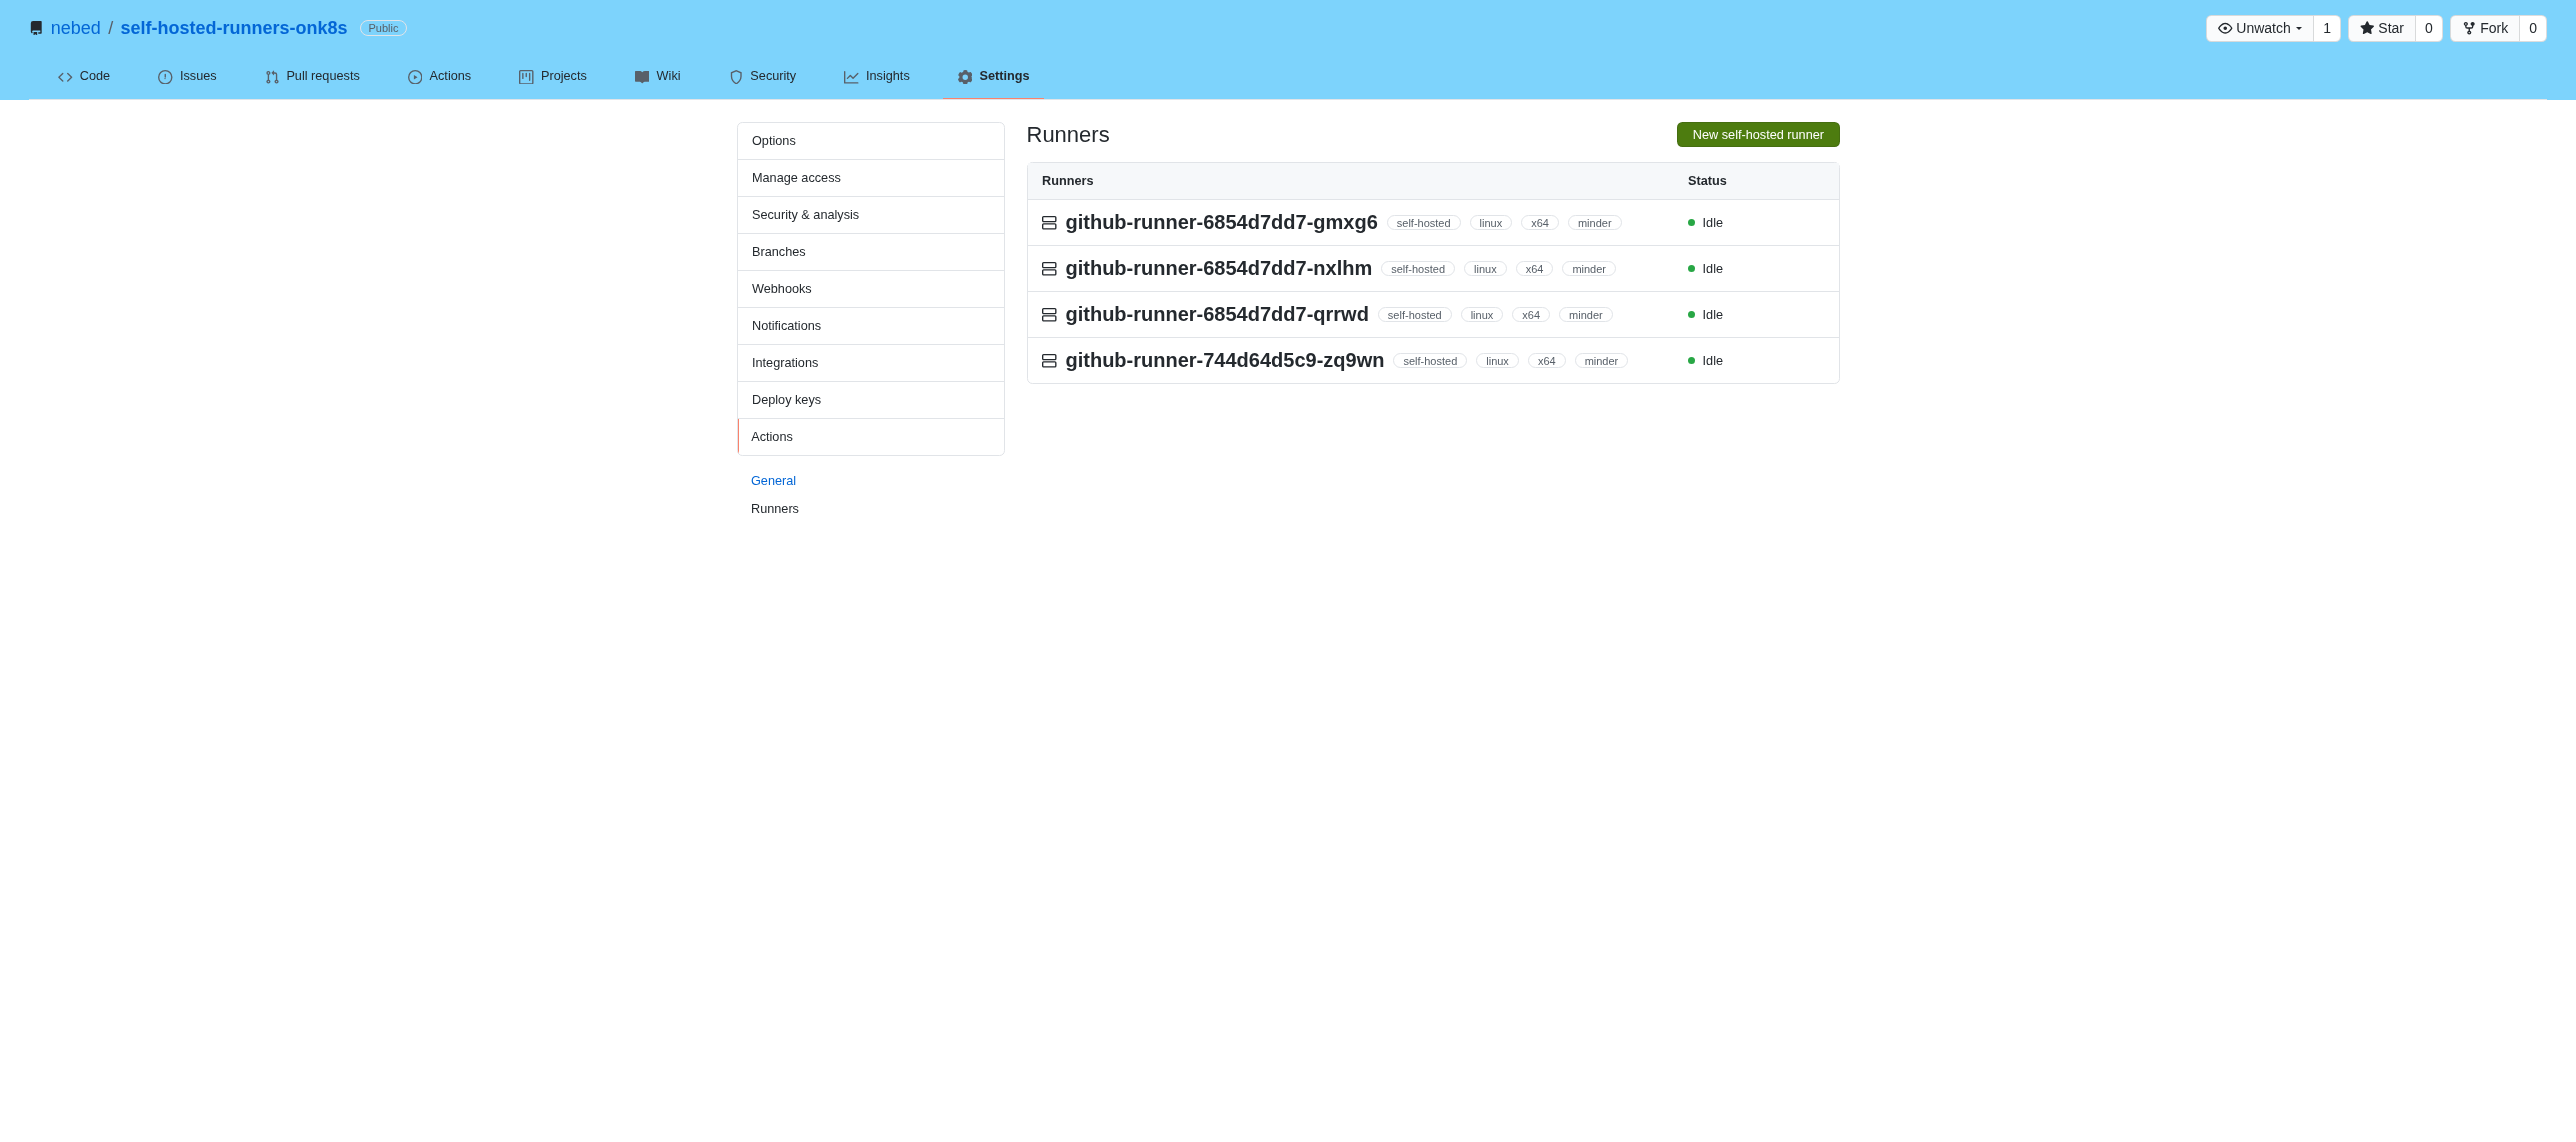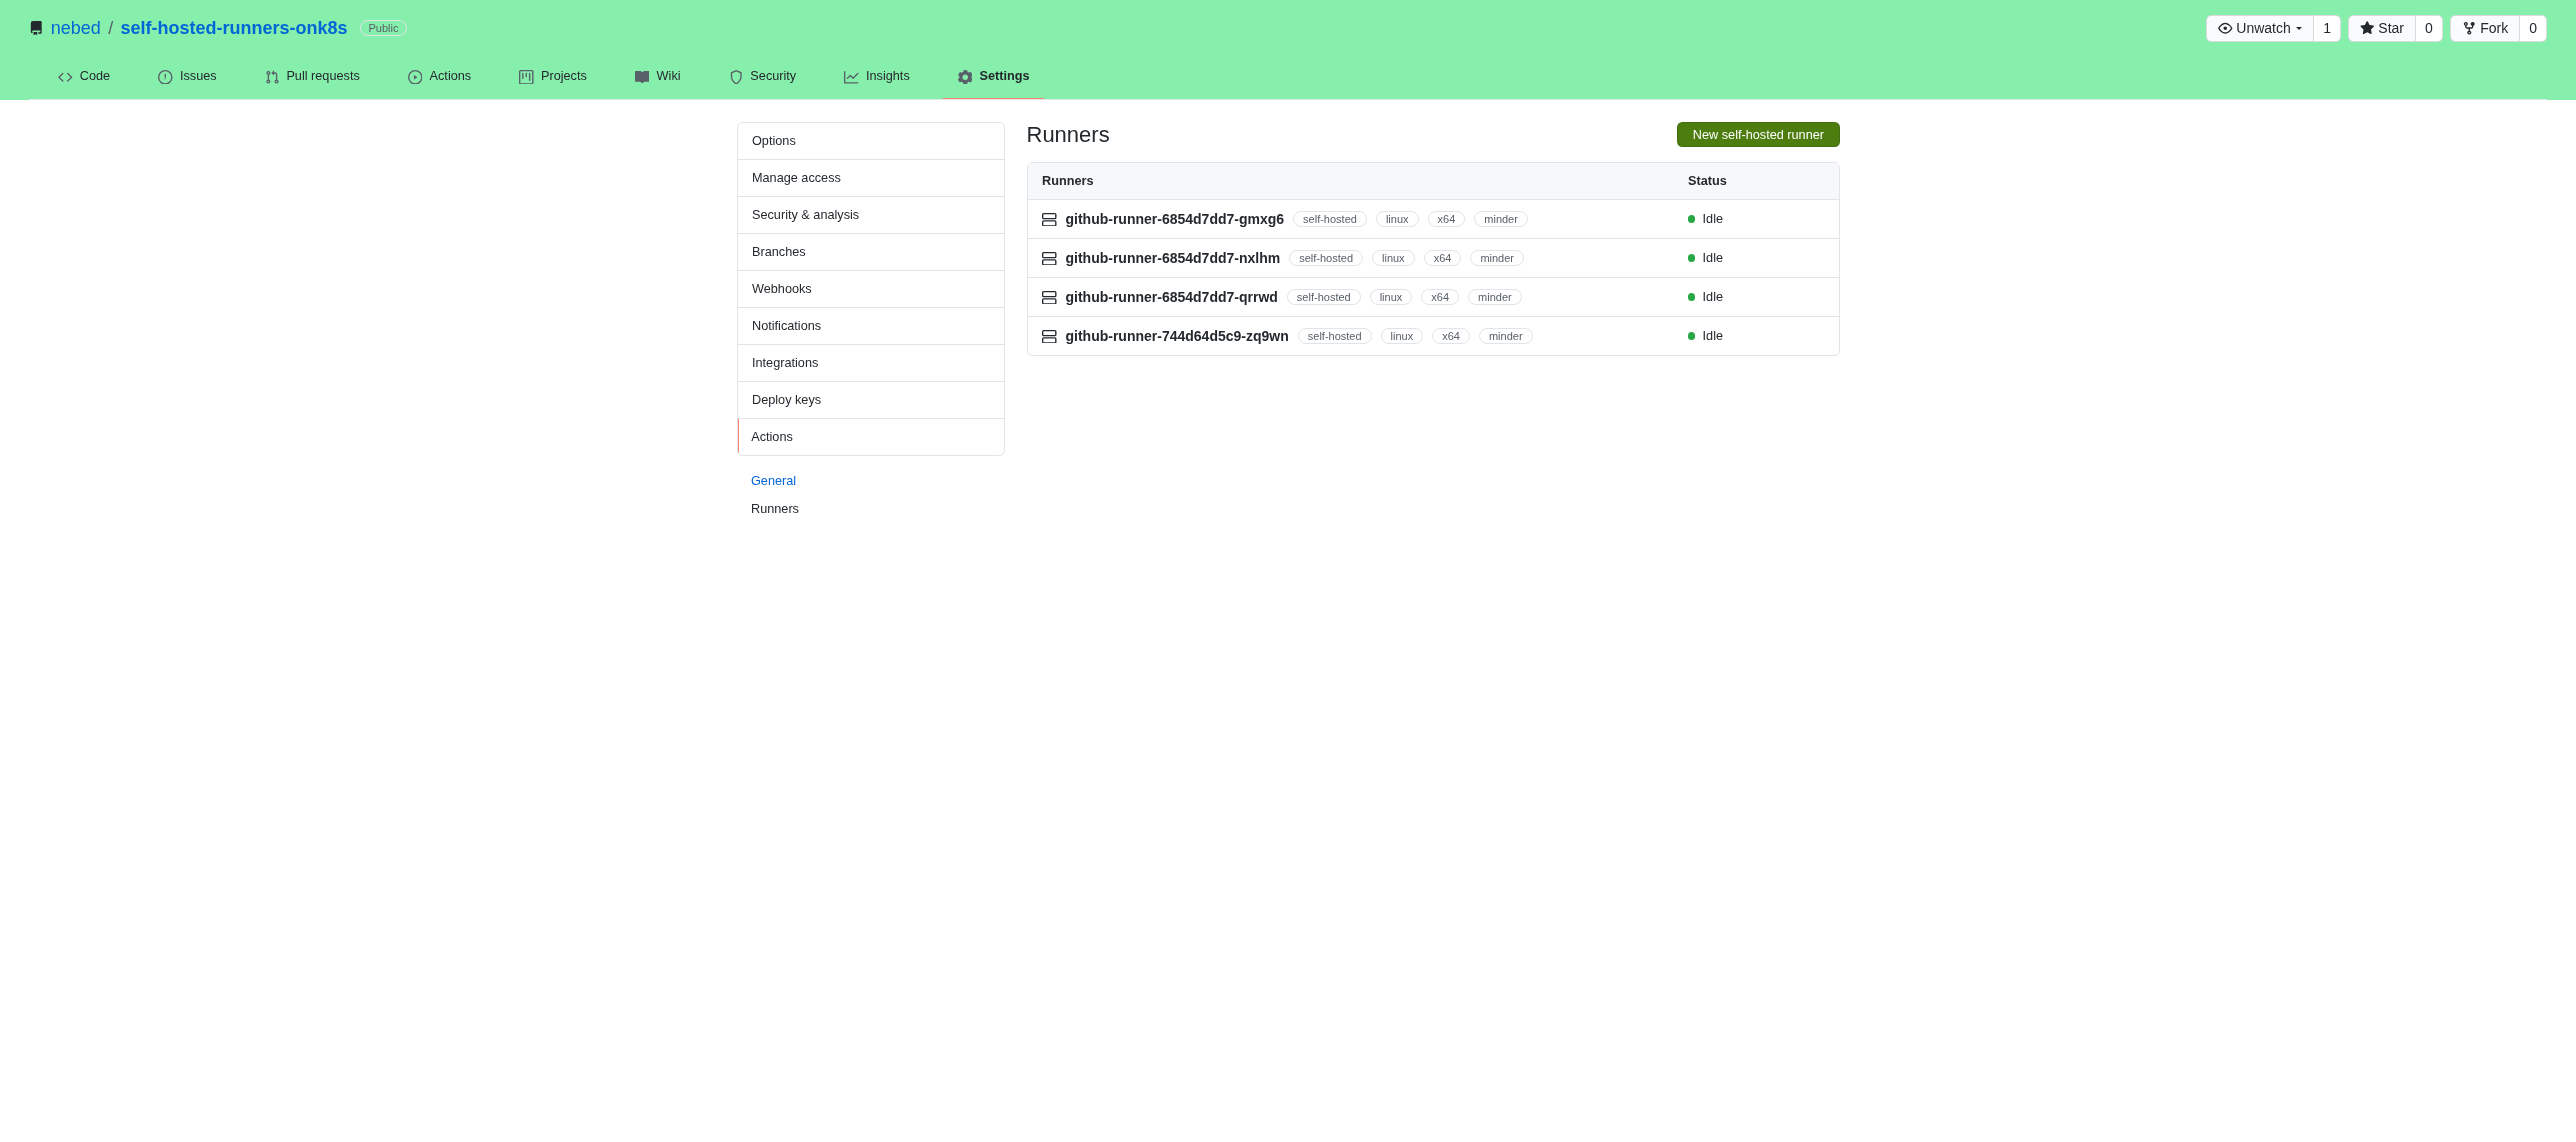--- a/index.html
+++ b/index.html
@@ -1,19 +1,19 @@
 <!DOCTYPE html>
 <html style="font-size:14.5px"><head>
 <meta charset="utf-8">
 <style>
 * { box-sizing: border-box; margin: 0; padding: 0; }
 body { font-family: -apple-system, BlinkMacSystemFont, "Segoe UI", Helvetica, Arial, sans-serif; color: #24292e; background: #fff; font-size: 12.7px; }
 a { text-decoration: none; }
 
-.repo-header { padding: 14.5px 29px 0 29px; background: #86efac; }
+.repo-header { padding: 14.5px 29px 0 29px; background: #7dd3fc; }
 .repo-title-row { display: flex; align-items: center; justify-content: space-between; margin-bottom: 14.5px; }
 .repo-title-left { display: flex; align-items: center; gap: 7.3px; font-size: 18px; }
 .repo-title-left .owner, .repo-title-left .name { color: #0366d6; }
 .repo-title-left .name { font-weight: 600; }
 .repo-title-left .sep { color: #586069; }
 .visibility-badge { font-size: 11px; font-weight: 500; color: #586069; border: 0.9px solid #e1e4e8; border-radius: 2em; padding: 0.9px 7.3px; margin-left: 5.4px; }
 
 .repo-actions { display: flex; gap: 7.3px; }
 .btn-group { display: flex; }
 .btn { display: inline-flex; align-items: center; gap: 3.6px; padding: 4.5px 11px; font-size: 14px; font-weight: 500; color: #24292e; background: #fafbfc; border: 0.9px solid rgba(27,31,35,0.15); border-radius: 5.4px; cursor: pointer; }
@@ -46,21 +46,21 @@
 .description a { color: #0366d6; }
 
 .runners-box { border: 0.9px solid #e1e4e8; border-radius: 5.4px; }
 .runners-head { display: flex; padding: 11px 14.5px; background: #f6f8fa; border-bottom: 0.9px solid #e1e4e8; font-weight: 600; color: #24292e; font-size: 12.7px; }
 .runners-head .col-name { flex: 1; }
 .runners-head .col-status { width: 136px; }
 
 .runner-row { display: flex; align-items: center; padding: 11px 14.5px; border-bottom: 0.9px solid #e1e4e8; }
 .runner-row:last-child { border-bottom: none; gap: 18px; }
 .runner-name-cell { flex: 1; display: flex; align-items: center; gap: 9px; flex-wrap: wrap; }
-.runner-name { font-weight: 600; font-size: 14px; }
+.runner-name { font-weight: 600; font-size: 20px; }
 .label { display: inline-block; padding: 0.9px 9px; font-size: 11px; border: 0.9px solid #e1e4e8; border-radius: 2em; color: #586069; background: #fff; }
 .status-cell { width: 136px; display: flex; align-items: center; gap: 7.3px; }
 .status-dot { width: 7.3px; height: 7.3px; border-radius: 50%; background: #28a745; }
 
 .octicon { display: inline-block; vertical-align: text-bottom; fill: currentColor; }
 .caret { display: inline-block; width: 0; height: 0; border-left: 3.6px solid transparent; border-right: 3.6px solid transparent; border-top: 3.6px solid currentColor; vertical-align: middle; margin-left: 1.8px; }
 </style>
 </head>
 <body>
 

